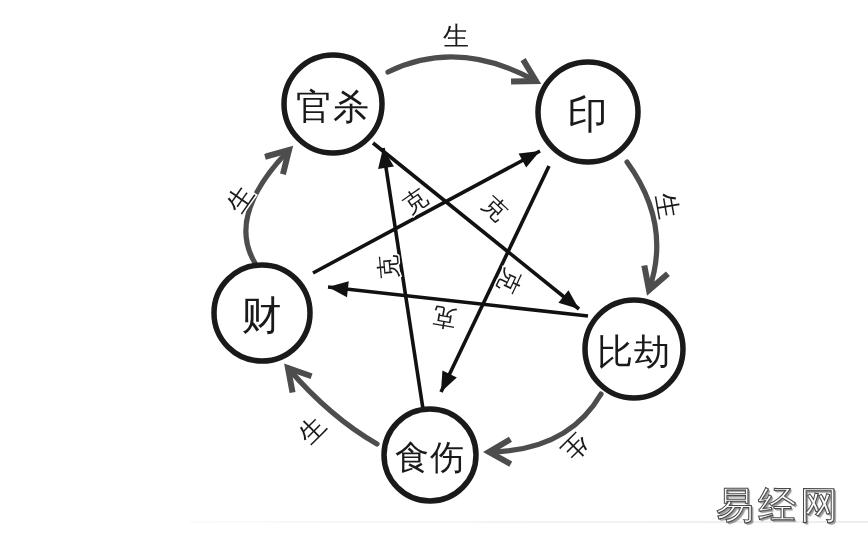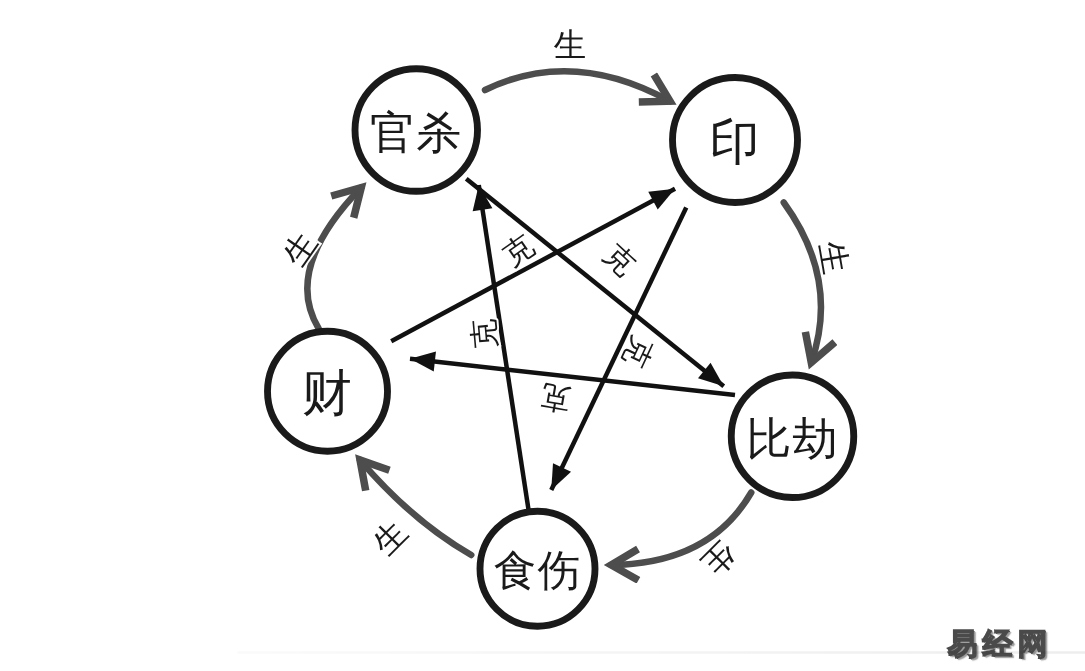--- a/index.html
+++ b/index.html
@@ -9,21 +9,21 @@
   svg{position:absolute;left:0;top:0;}
   .node-circle{fill:#ffffff;stroke:#1a1a1a;stroke-width:5.5px;}
   .node-label{fill:#1a1a1a;text-anchor:middle;dominant-baseline:central;
               font-weight:500;letter-spacing:1px;}
   .ke-line{stroke:#111111;stroke-width:3.6px;fill:none;}
   .sheng-arc{stroke:#4d4d4d;stroke-width:5.2px;fill:none;stroke-linecap:round;}
   .rel-label{fill:#1a1a1a;text-anchor:middle;dominant-baseline:central;
              font-weight:500;paint-order:stroke;stroke:#ffffff;stroke-width:3px;}
   .ke-label{font-size:24px;}
   .sheng-label{font-size:26px;}
-  .watermark{position:absolute;right:26px;bottom:6px;font-size:24px;font-weight:700;
+  .watermark{position:absolute;right:26px;bottom:6px;font-size:38px;font-weight:400;
              letter-spacing:4px;color:#fbfbfb;
              -webkit-text-stroke:1px #4a4a4a;
              text-shadow:2px 2px 1px #9b9b9b, 1px 1px 0 #2e2e2e;}
   .bottom-hairline{position:absolute;left:190px;right:0;top:521px;height:2px;
              background:linear-gradient(to right, rgba(0,0,0,0.02), rgba(0,0,0,0.07));}
 </style>
 </head>
 <body>
 
 <div class="stage">

